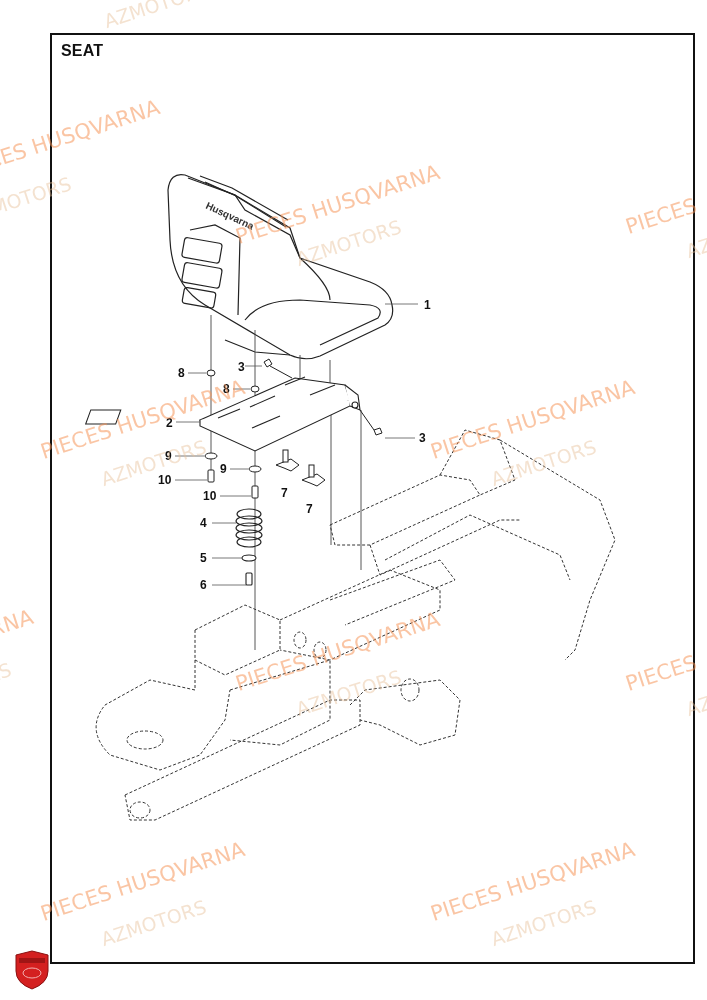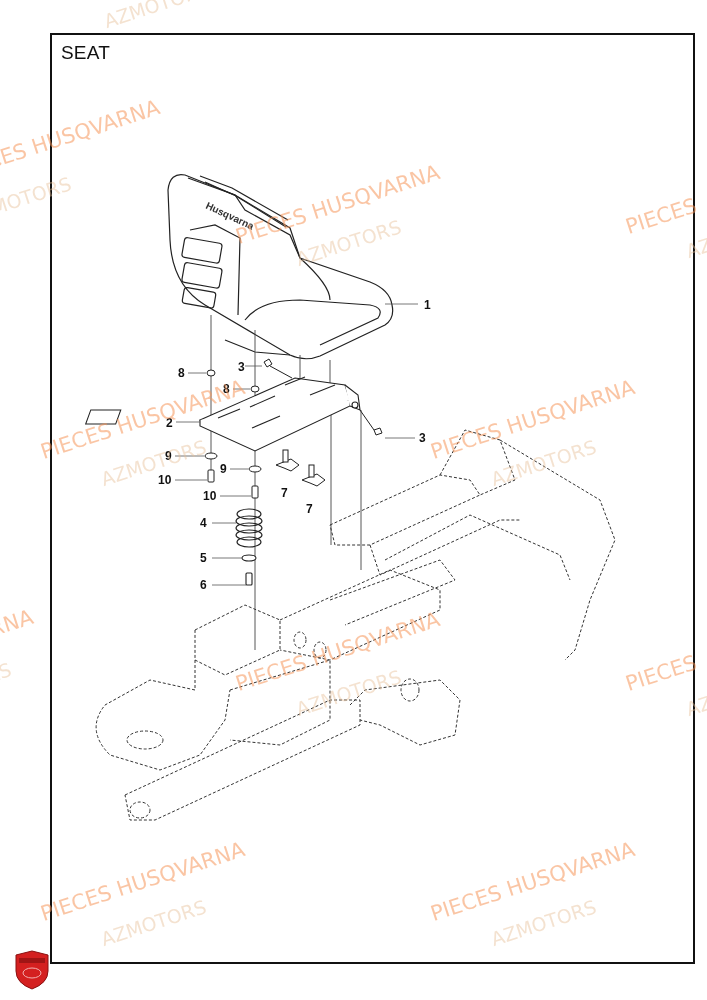--- a/index.html
+++ b/index.html
@@ -1,18 +1,18 @@
 <!DOCTYPE html>
 <html><head>
 <meta charset="utf-8">
 <style>
   html,body{margin:0;padding:0;background:#ffffff;}
   body{width:707px;height:1000px;position:relative;overflow:hidden;font-family:"Liberation Sans",sans-serif;}
   .frame{position:absolute;left:50px;top:33px;width:645px;height:931px;border:2px solid #111;box-sizing:border-box;}
-  .title{position:absolute;left:61px;top:42px;font-size:19px;font-weight:normal;color:#111;letter-spacing:0.2px;}
+  .title{position:absolute;left:61px;top:42px;font-size:16px;font-weight:bold;color:#111;letter-spacing:0.2px;}
   svg.drawing{position:absolute;left:0;top:0;}
   .callout{position:absolute;font-size:12px;font-weight:bold;color:#111;line-height:12px;}
   .wm{position:absolute;white-space:nowrap;transform-origin:left bottom;font-family:"DejaVu Sans",sans-serif;pointer-events:none;}
   .wm-a{color:rgba(245,150,90,0.55);font-size:21px;transform:rotate(-18deg);}
   .wm-b{color:rgba(230,190,150,0.45);font-size:19px;transform:rotate(-18deg);}
 </style>
 </head>
 <body>
 
 <div class="frame"></div>

